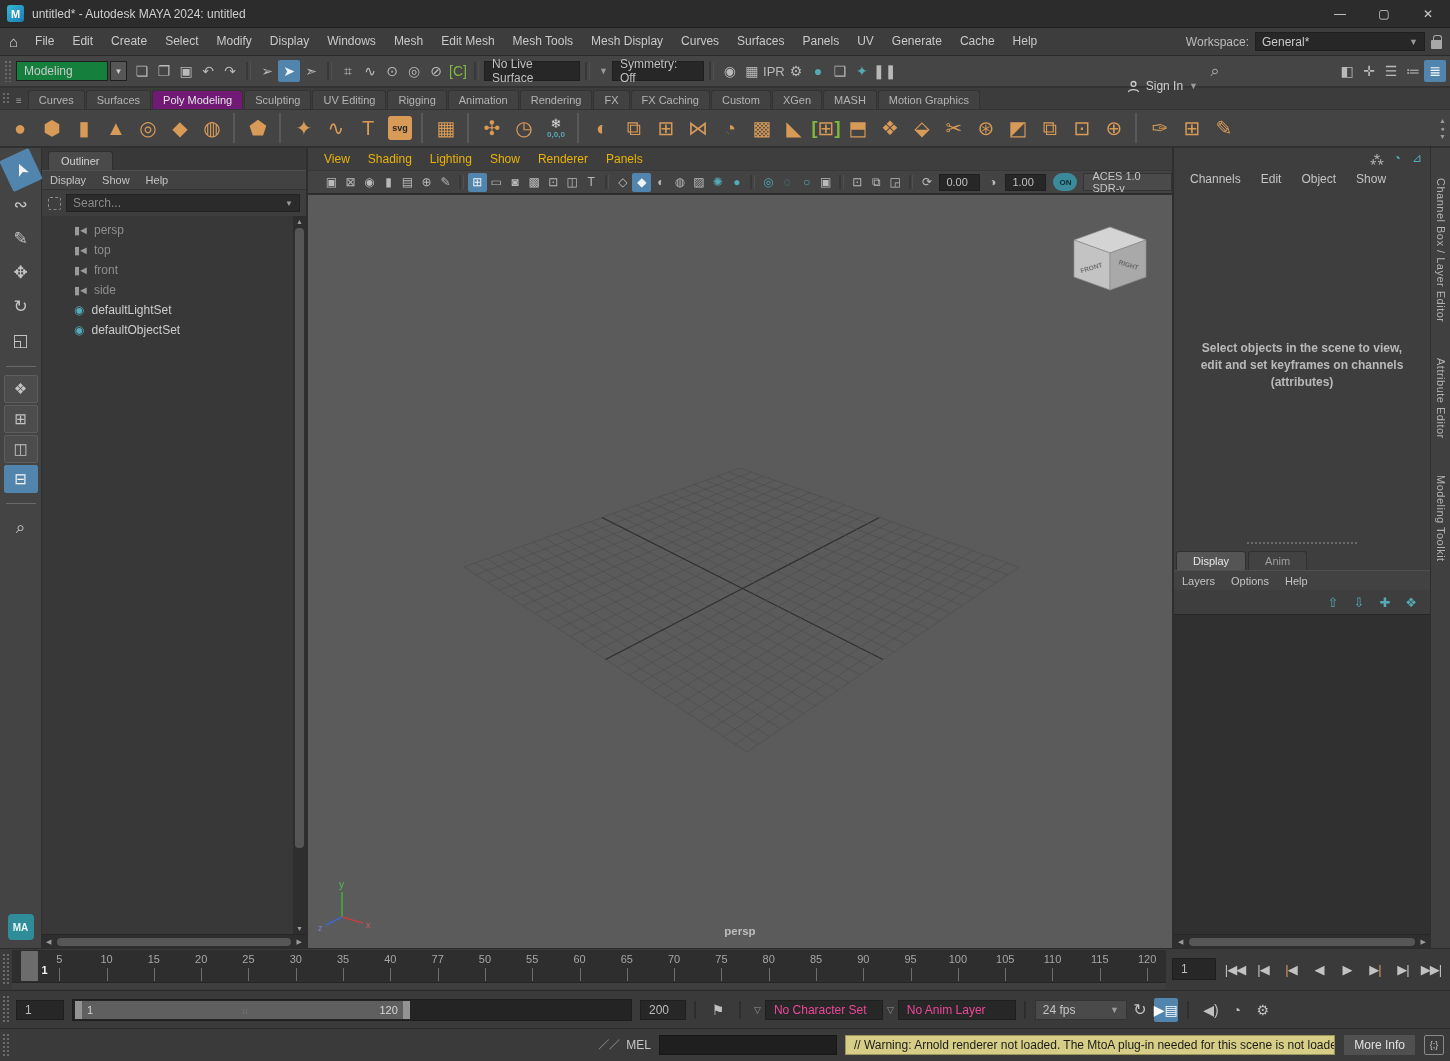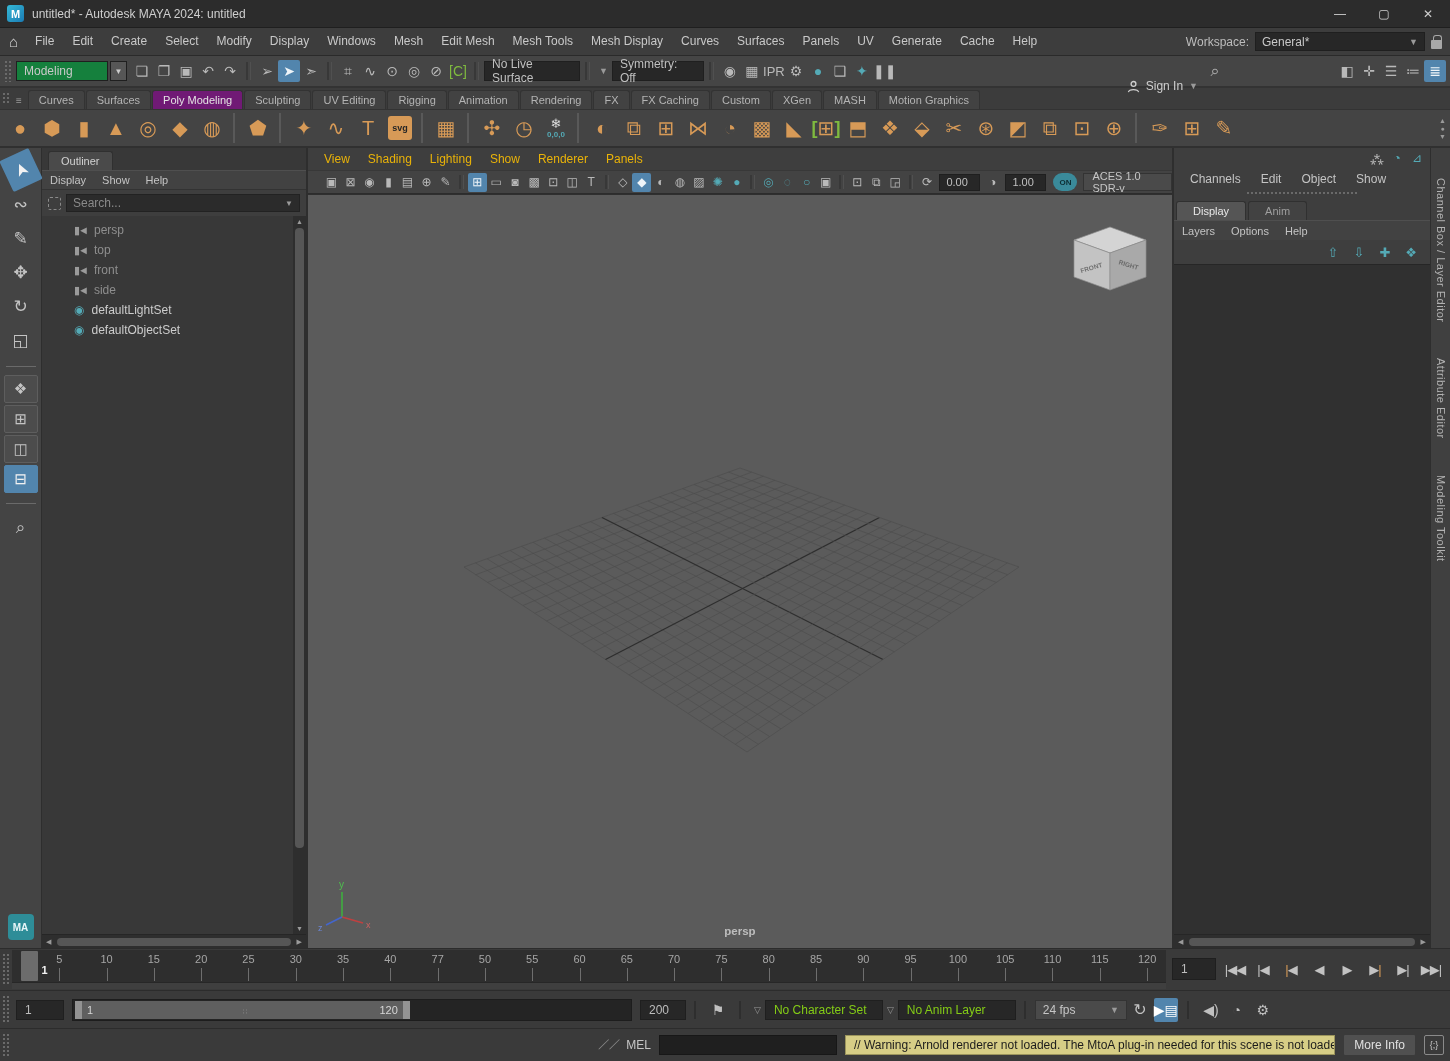--- a/index.html
+++ b/index.html
@@ -169,21 +169,21 @@
               align-items:center; padding:0 8px; }
   .range-track { width:560px; height:22px; background:#242424; border:1px solid #1d1d1d; position:relative; margin:0 8px; }
   .range-bar { position:absolute; left:2px; top:1px; bottom:1px; width:60%; background:#5f5f5f; display:flex;
                align-items:center; }
   .range-handle { width:7px; align-self:stretch; background:#939393; }
   .range-bar .lbl { color:#d6d6d6; font-size:11px; padding:0 5px; }
   .range-bar .lbl.right { margin-left:auto; }
   .range-grip { position:absolute; left:50%; top:6px; color:#7b7b7b; font-size:8px; letter-spacing:1px; }
   .rr-sep { width:3px; height:18px; border-left:2px solid #2e2e2e; margin:0 8px; }
   .dd-arrow { color:#9a9a9a; font-size:9px; margin:0 4px; }
-  .rr-select { height:20px; background:#272727; border:1px solid #1f1f1f; color:#84cc16; display:flex;
+  .rr-select { height:20px; background:#272727; border:1px solid #1f1f1f; color:#ec4899; display:flex;
                align-items:center; padding:0 8px; min-width:118px; }
   .fps-select { height:20px; width:92px; background:#4a4a4a; border:1px solid #333; color:#c6c6c6; display:flex;
                 align-items:center; padding:0 7px; }
   .fps-select .ws-arrow { margin-left:auto; }
   .rr-ic { min-width:24px; height:24px; display:flex; align-items:center; justify-content:center; font-size:14px;
            color:#c0c0c0; border-radius:2px; margin:0 1px; }
   .rr-ic.active { background:#5285ad; color:#fff; }
 
   
   .cmdrow { height:33px; background:#3a3a3a; display:flex; align-items:center; border-top:1px solid #2c2c2c; }
@@ -588,20 +588,25 @@
         <span class="ic">⁂</span>
         <span class="ic c-teal">◔</span>
         <span class="ic c-teal">⊿</span>
       </div>
     <div class="cb-menus" id="cb-menus">
         <div class="panel-menu">Channels</div>
         <div class="panel-menu">Edit</div>
         <div class="panel-menu">Object</div>
         <div class="panel-menu">Show</div>
       </div>
+    <div class="cb-empty">
+      <div class="cb-msg">Select objects in the scene to view,
+edit and set keyframes on channels
+(attributes)</div>
+    </div>
     <div class="dotted-div"></div>
     <div class="layer-tabs" id="layer-tabs">
         <div class="layer-tab active">Display</div>
         <div class="layer-tab">Anim</div>
       </div>
     <div class="layer-menus" id="layer-menus">
         <div class="panel-menu">Layers</div>
         <div class="panel-menu">Options</div>
         <div class="panel-menu">Help</div>
       </div>

